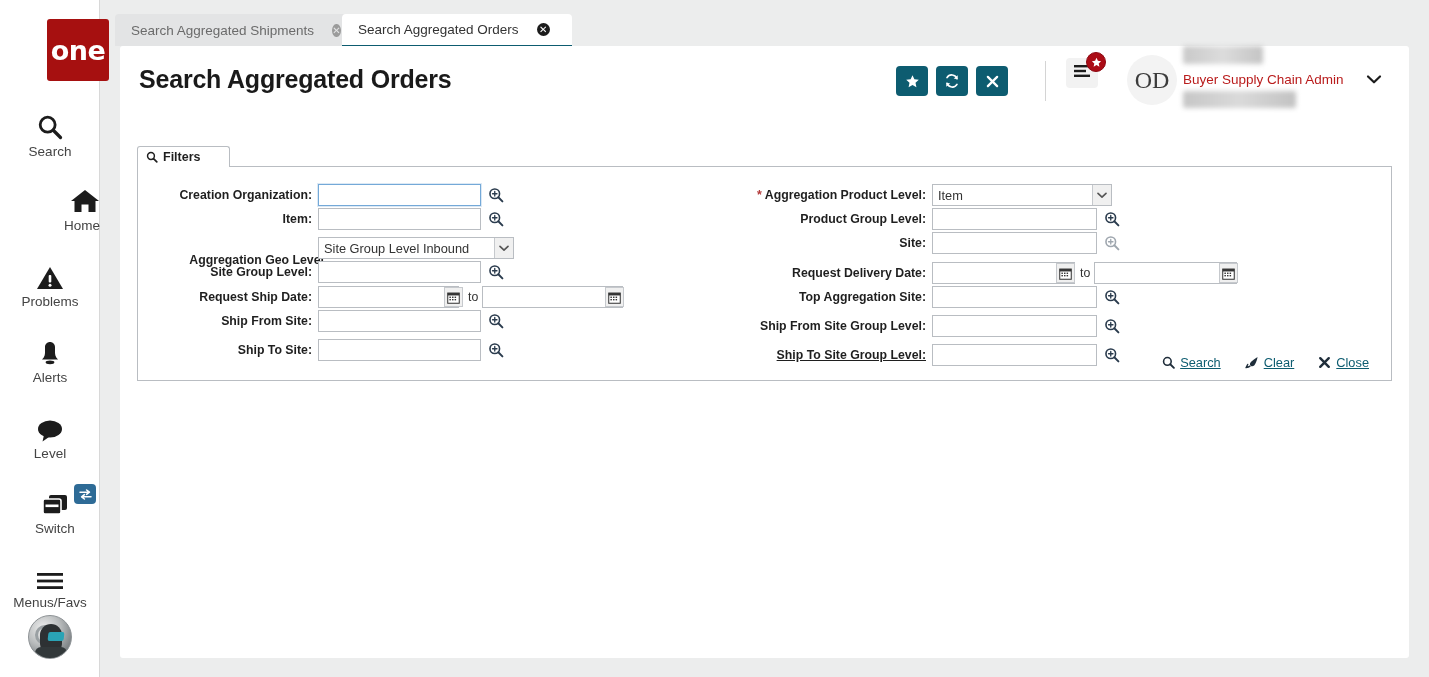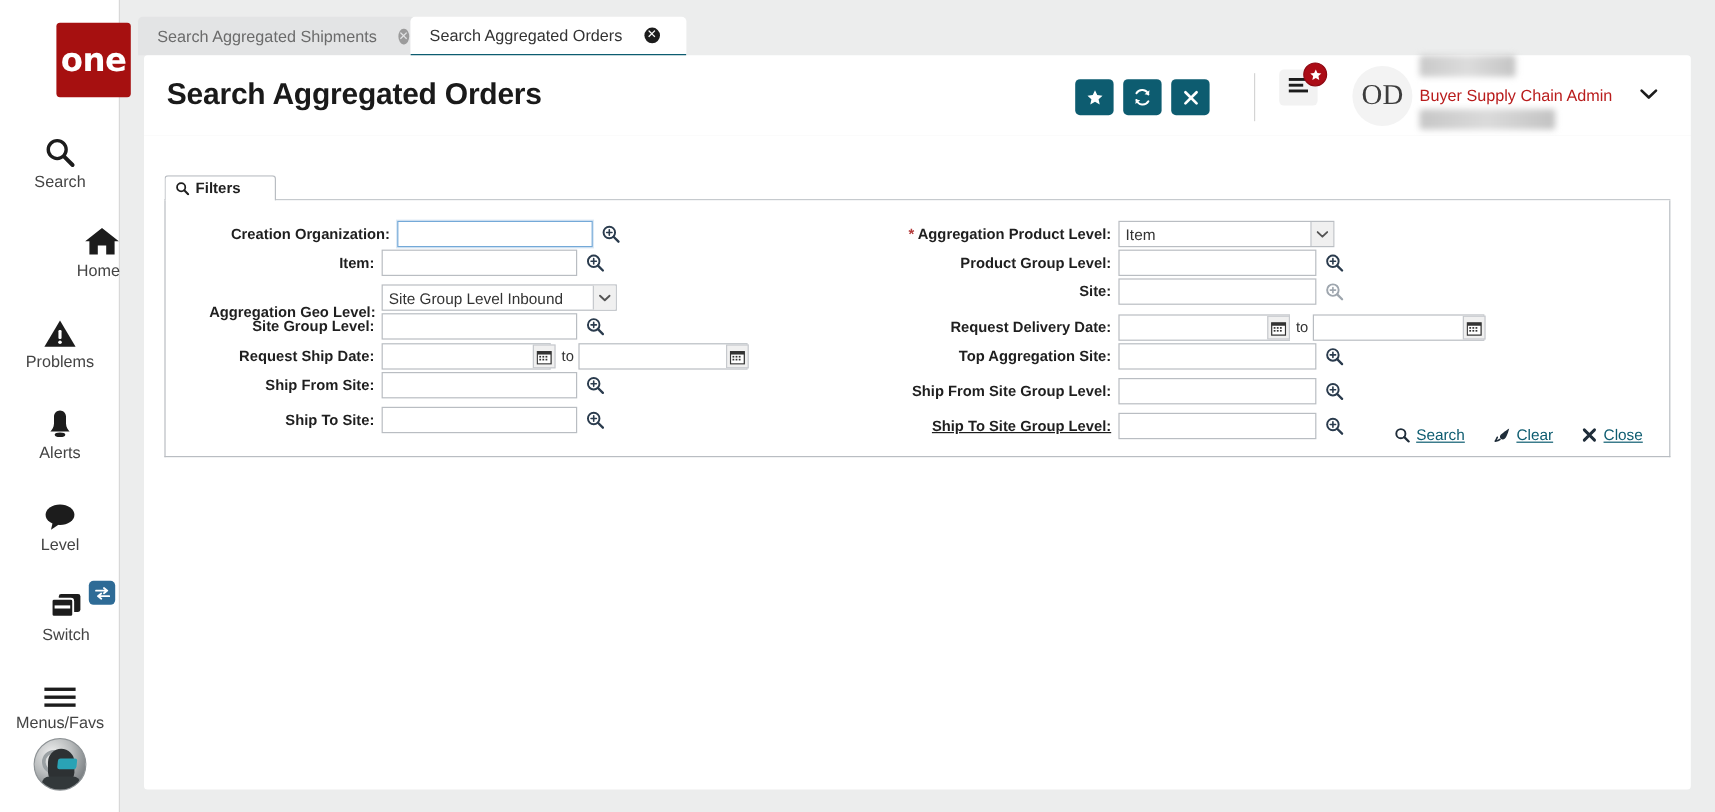--- a/index.html
+++ b/index.html
@@ -408,21 +408,21 @@
               <circle cx="5.8" cy="5.8" r="4" fill="none" stroke="#1f1f1f" stroke-width="1.7"></circle>
               <line x1="8.8" y1="8.8" x2="12.6" y2="12.6" stroke="#1f1f1f" stroke-width="2" stroke-linecap="round"></line>
             </svg>
         </span>
         <span class="ft-label">Filters</span>
       </div>
     </div>
 
     <div id="filters-body">
 
-      <div class="frow" style="left:13px; top:17px; width:380px;">
+      <div class="frow" style="left:0; top:17px; width:380px;">
         <div class="flabel" style="left:0; width:174px;">Creation Organization:</div>
         <input class="finput focused" style="left: 180px; width: 163px;" value="">
         <div class="lookup-ico" style="left:350px; top:3px;">
           <svg width="16" height="16" viewBox="0 0 18 18">
               <circle cx="7.6" cy="7.6" r="5.4" fill="none" stroke="#2a3b4d" stroke-width="1.8"></circle>
               <path d="M7.6 5.1 V10.1 M5.1 7.6 H10.1" stroke="#2a3b4d" stroke-width="1.5" stroke-linecap="round"></path>
               <line x1="11.6" y1="11.6" x2="16.2" y2="16.2" stroke="#2a3b4d" stroke-width="2.2" stroke-linecap="round"></line>
             </svg>
         </div>
       </div>
@@ -433,21 +433,21 @@
         <div class="lookup-ico" style="left:350px; top:3px;">
           <svg width="16" height="16" viewBox="0 0 18 18">
               <circle cx="7.6" cy="7.6" r="5.4" fill="none" stroke="#2a3b4d" stroke-width="1.8"></circle>
               <path d="M7.6 5.1 V10.1 M5.1 7.6 H10.1" stroke="#2a3b4d" stroke-width="1.5" stroke-linecap="round"></path>
               <line x1="11.6" y1="11.6" x2="16.2" y2="16.2" stroke="#2a3b4d" stroke-width="2.2" stroke-linecap="round"></line>
             </svg>
         </div>
       </div>
 
       <div class="frow" style="left:0; top:70px; width:380px;">
-        <div class="flabel" style="left:1px; width:174px;margin-top:12px;">Aggregation Geo Level:</div>
+        <div class="flabel" style="left:16px; width:174px;margin-top:12px;">Aggregation Geo Level:</div>
         <div class="fselect" style="left:180px; width:196px;">
           <span class="sel-text">Site Group Level Inbound</span>
           <span class="sel-arrow">
             <svg width="10" height="7" viewBox="0 0 10 7">
                 <path d="M1 1.4 L5 5.2 L9 1.4" fill="none" stroke="#555" stroke-width="1.6" stroke-linecap="round" stroke-linejoin="round"></path>
               </svg>
           </span>
         </div>
       </div>
 

